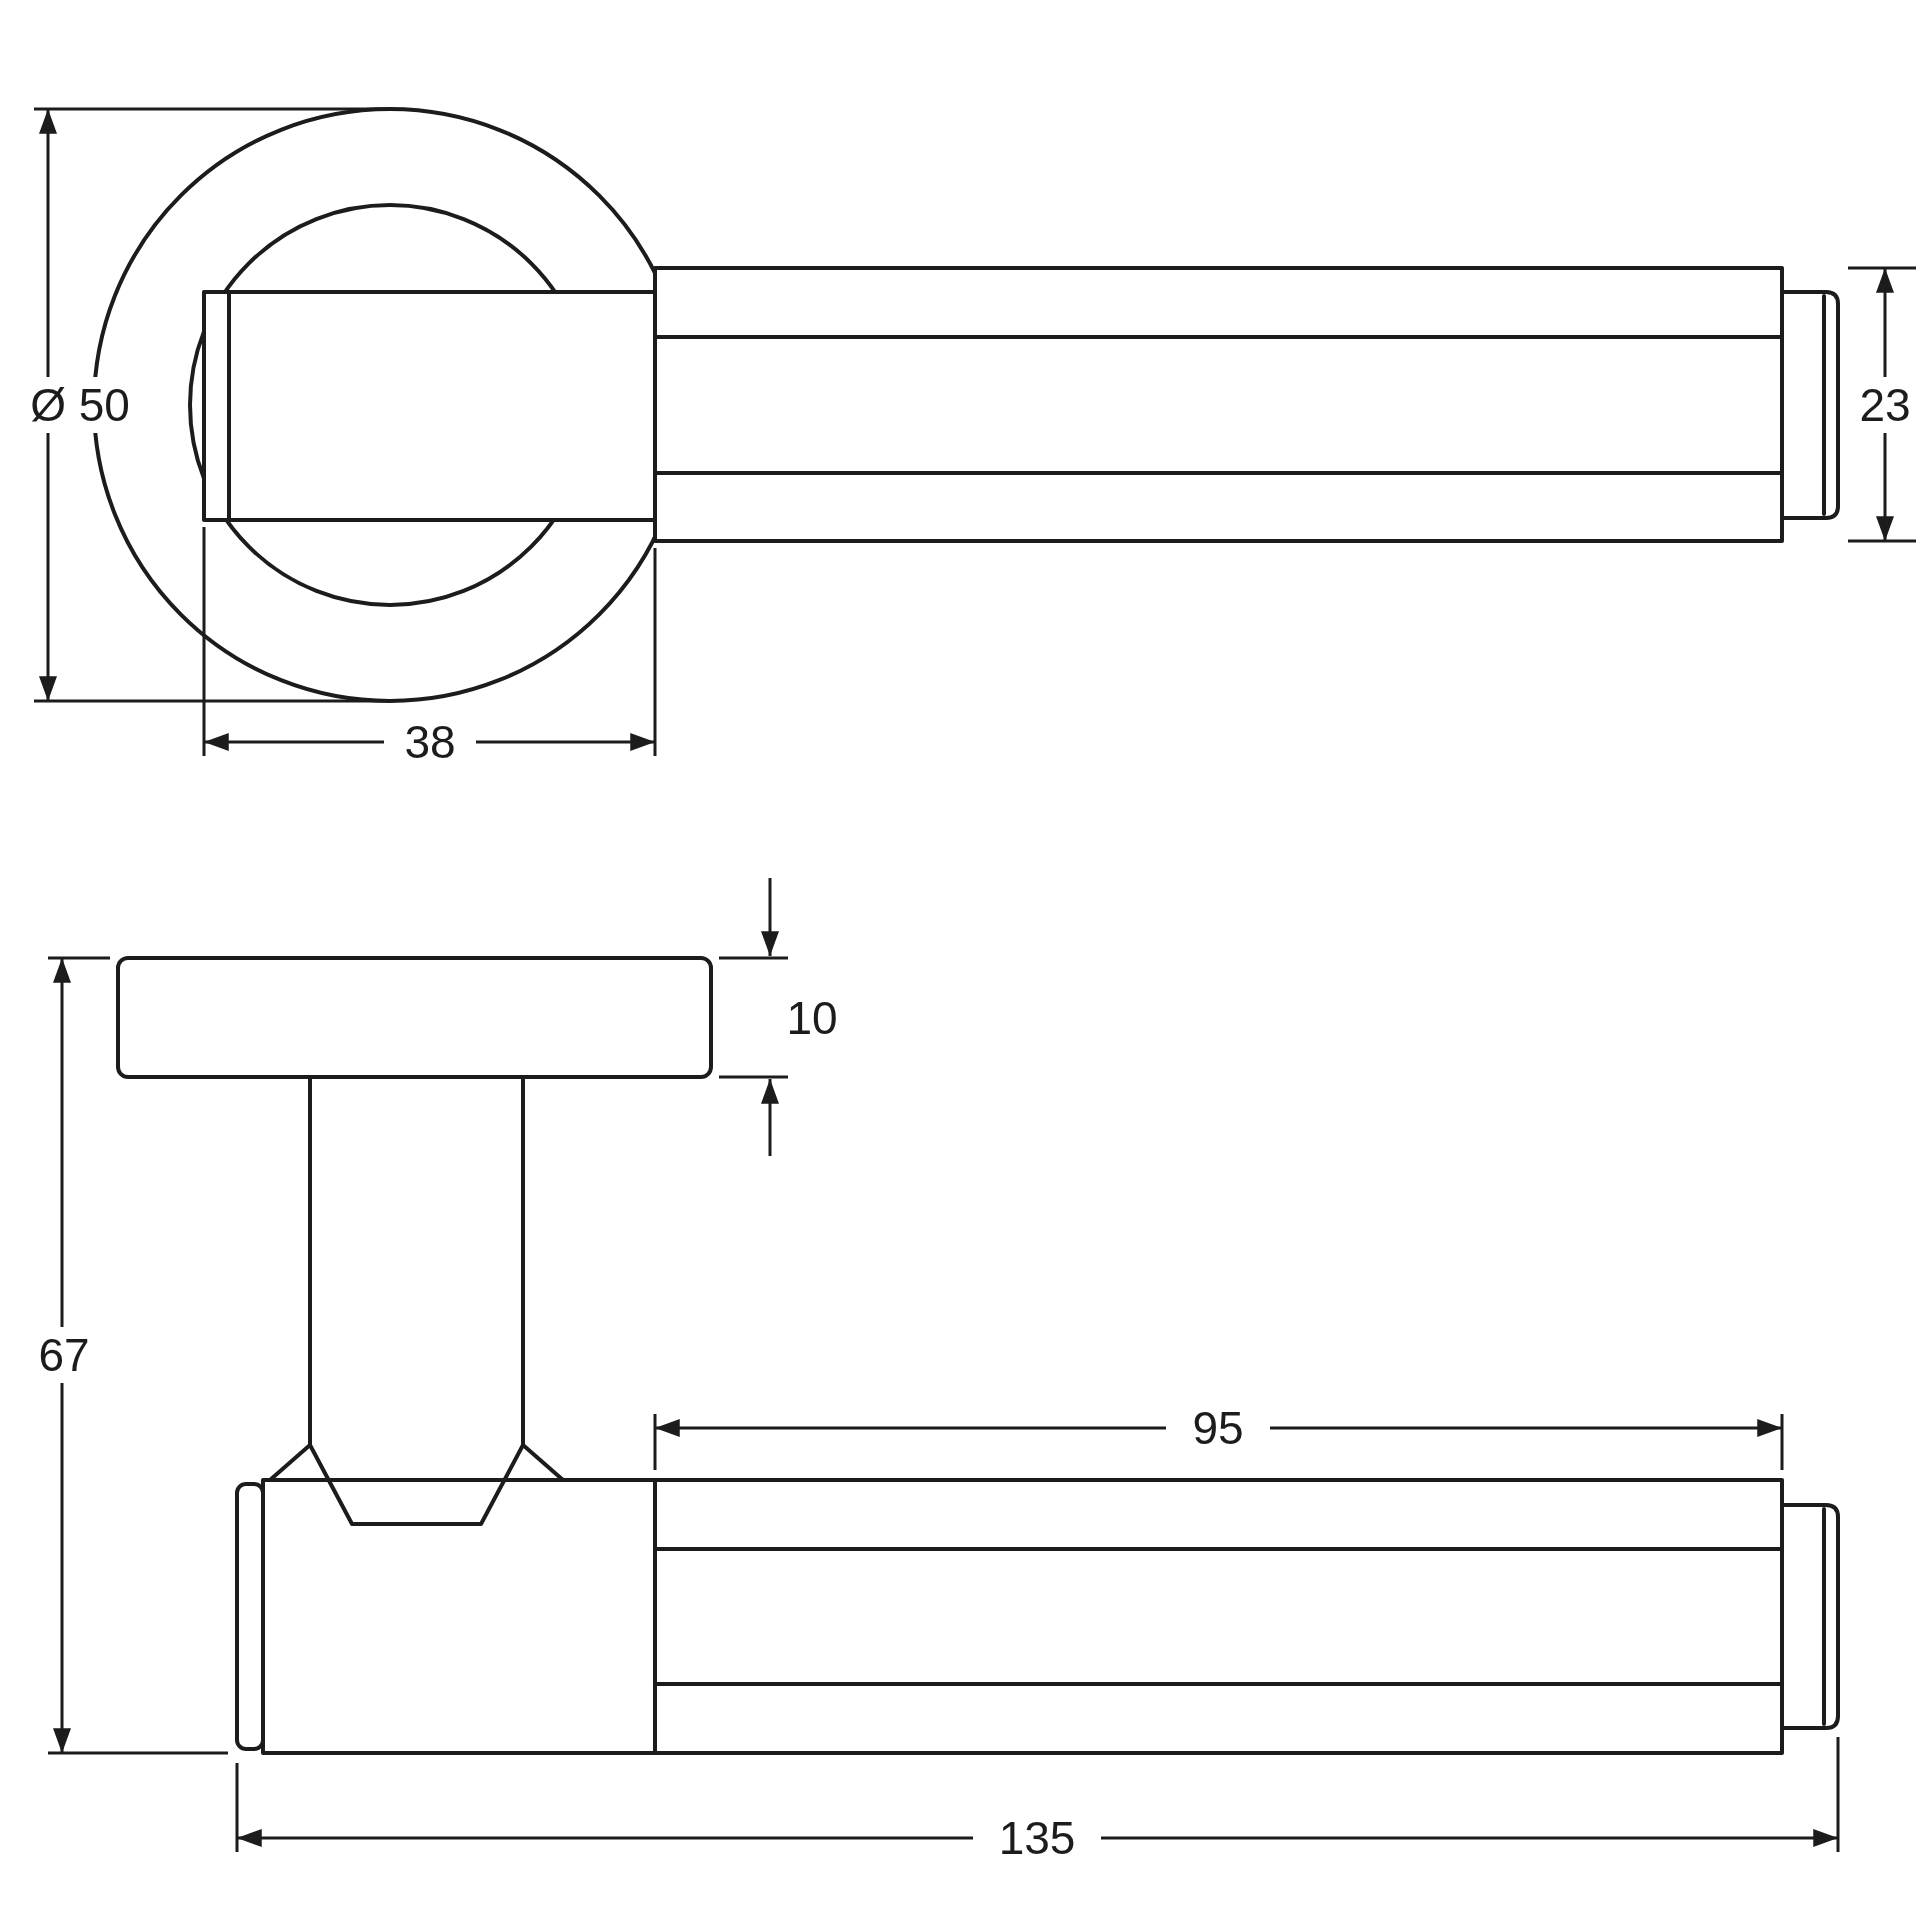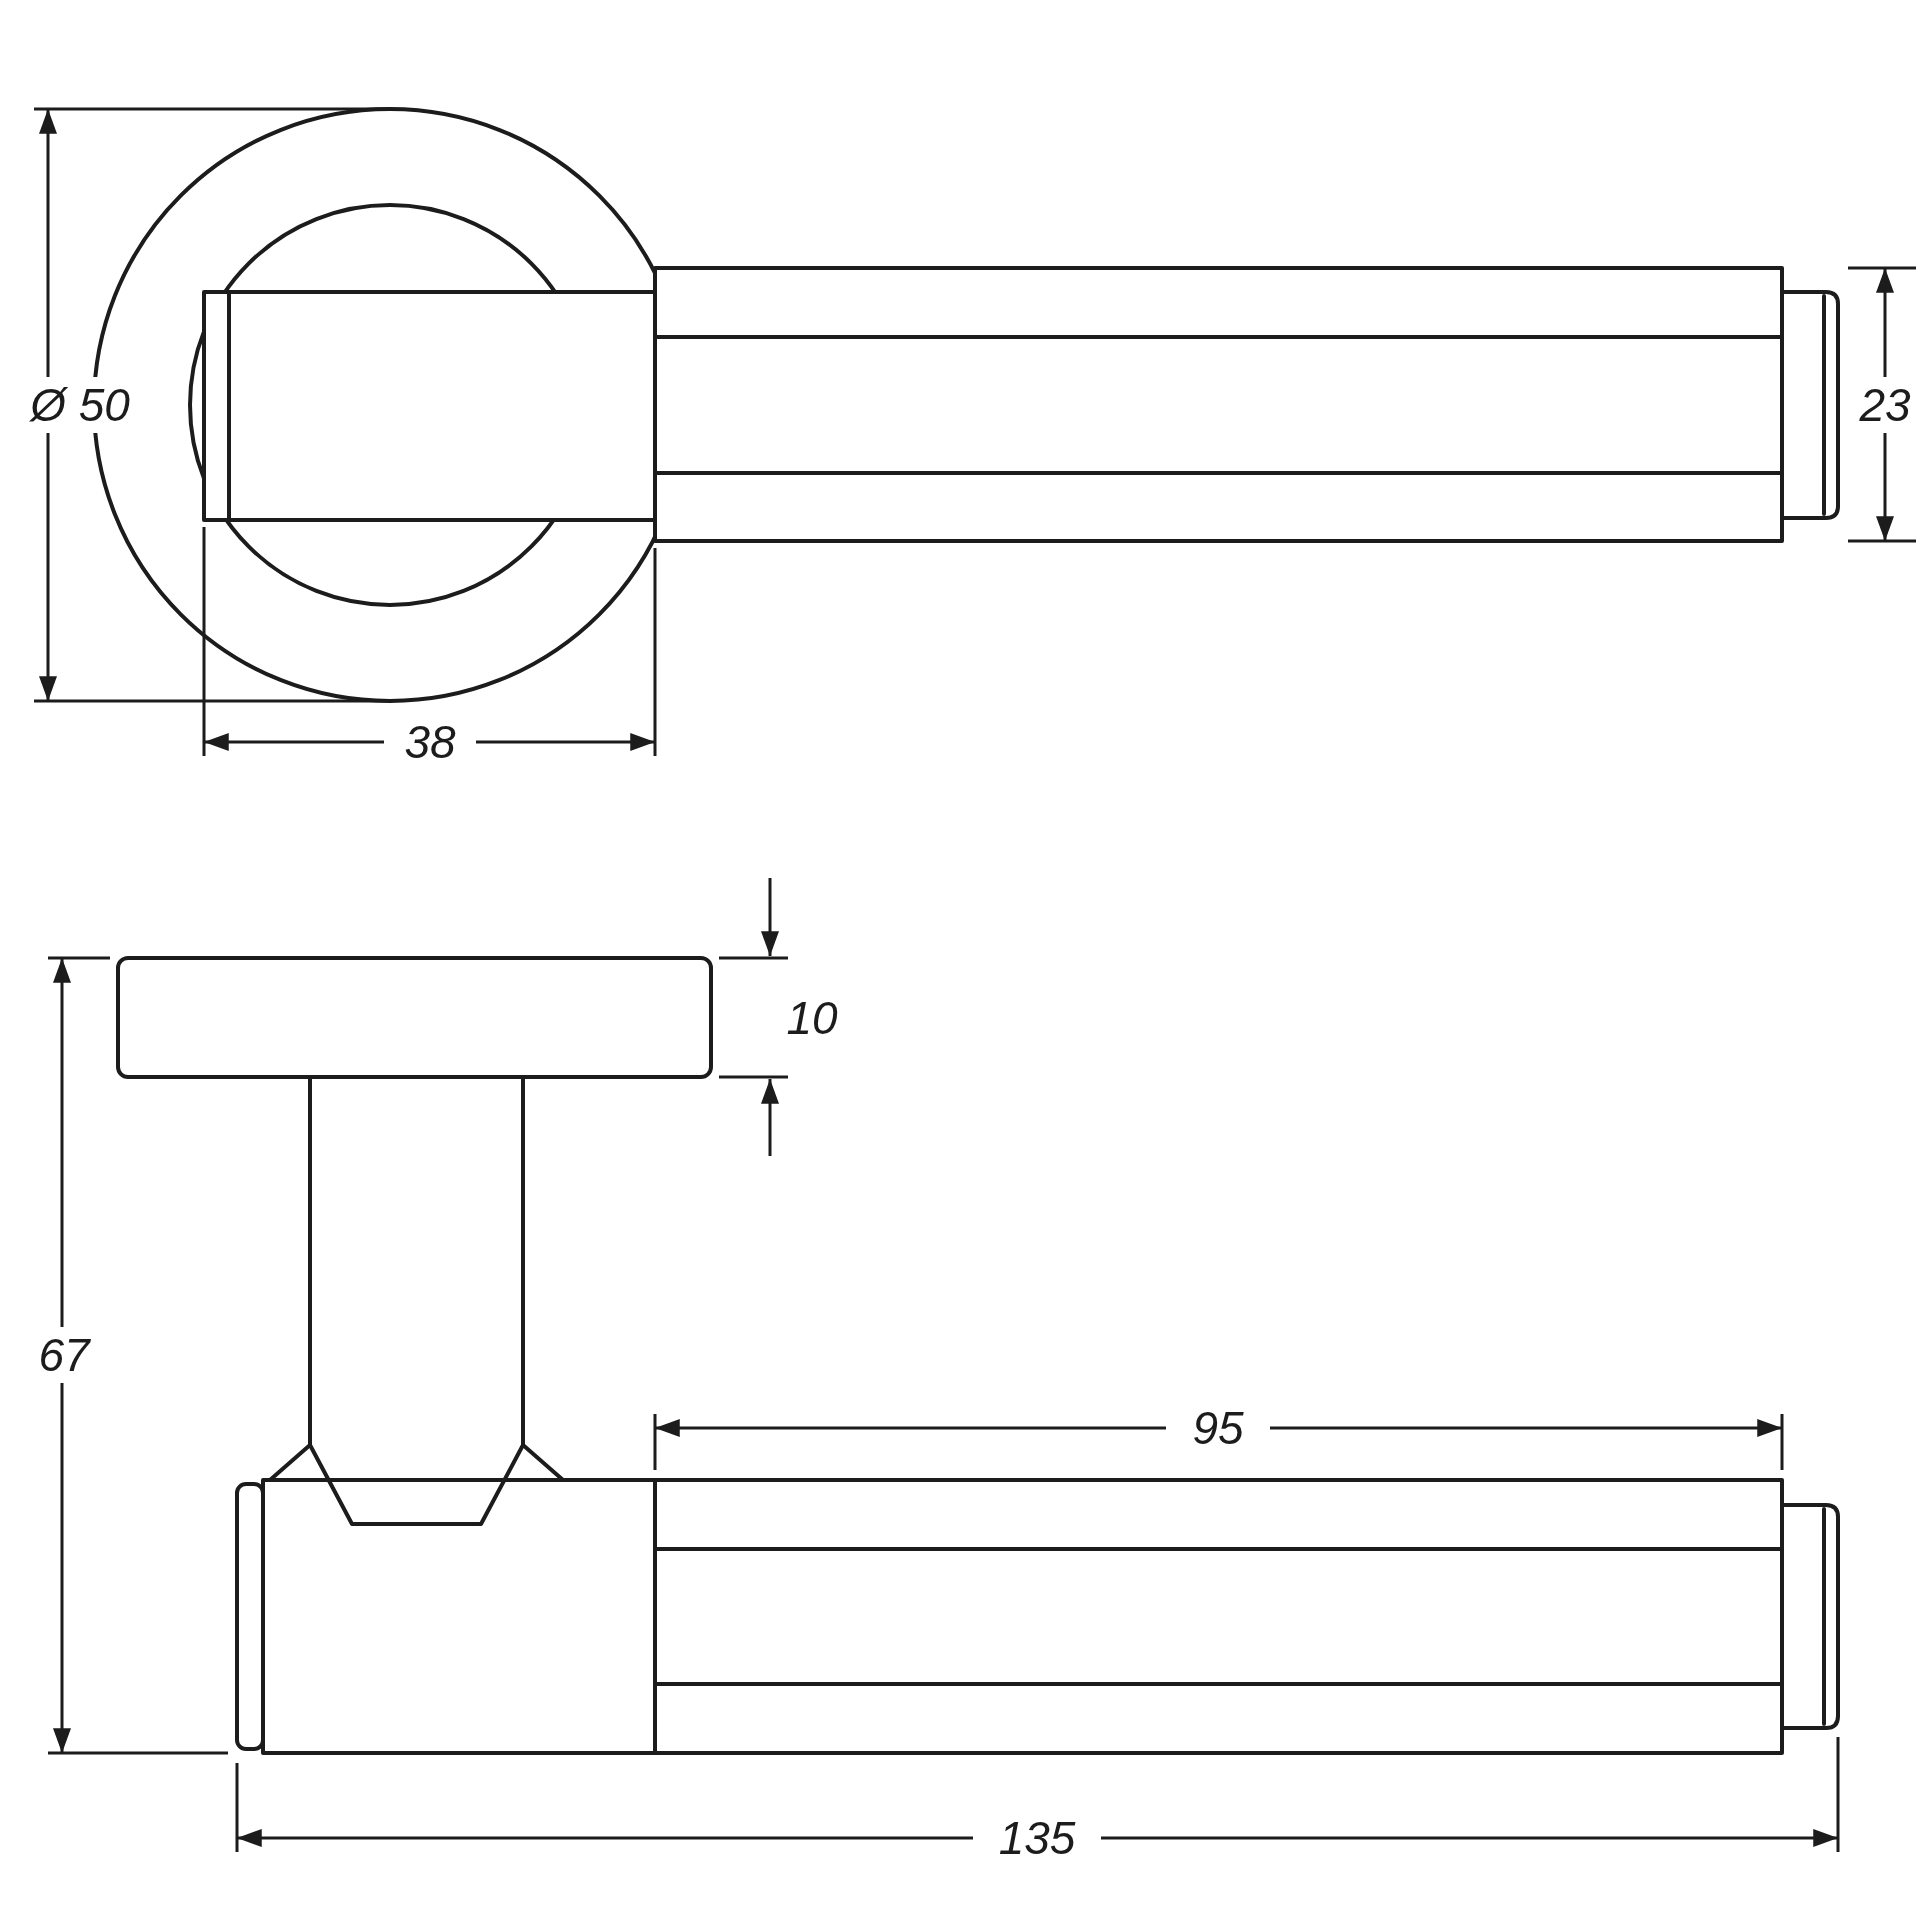--- a/index.html
+++ b/index.html
@@ -1,16 +1,16 @@
 <!DOCTYPE html>
 <html><head>
 <meta charset="utf-8">
 <style>
   html,body{margin:0;padding:0;background:#ffffff;}
-  .canvas{width:1931px;height:1931px;background:#ffffff;position:relative;overflow:hidden;font-style:italic;}
+  .canvas{width:1931px;height:1931px;background:#ffffff;position:relative;overflow:hidden;}
   svg{display:block;}
   .obj{stroke:#1c1c1c;stroke-width:4;fill:none;stroke-linecap:round;stroke-linejoin:round;}
   .objfill{fill:#ffffff;stroke:#1c1c1c;stroke-width:4;stroke-linejoin:round;}
   .mask{fill:#ffffff;stroke:none;}
   .dim{stroke:#1c1c1c;stroke-width:3;fill:none;}
   .ext{stroke:#1c1c1c;stroke-width:3;fill:none;}
   .lblbg{fill:#ffffff;stroke:none;}
   .lbl{font-family:"Liberation Sans", sans-serif;font-size:46px;fill:#1c1c1c;text-anchor:middle;}
 </style>
 </head>

